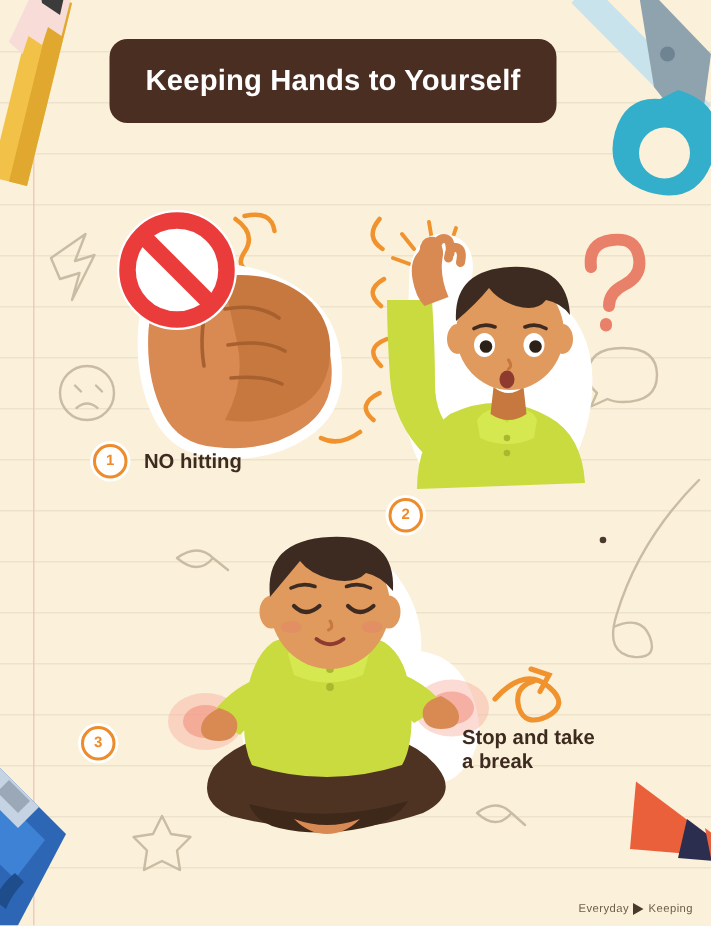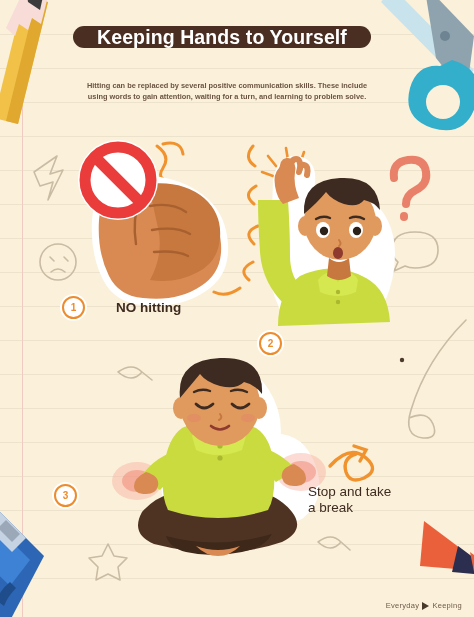--- a/index.html
+++ b/index.html
@@ -16,21 +16,21 @@
   .rule{
     position:absolute;left:0;width:474px;height:1px;
     background:#EDE3CC;
   }
   .margin-line{
     position:absolute;top:0;left:22px;width:1px;height:617px;
     background:#F0C9C0;
   }
   
   .title-pill{
-    position:absolute;left:73px;top:26px;width:298px;height:22px;
+    position:absolute;left:73px;top:26px;width:298px;height:56px;
     background:#4A2E22;border-radius:12px;
     display:flex;align-items:center;justify-content:center;
   }
   .title-pill span{
     color:#FFFFFF;font-size:19.5px;font-weight:bold;letter-spacing:.1px;
   }
   .subtitle{
     position:absolute;left:77px;top:80px;width:300px;
     text-align:center;color:#6B5443;font-size:7.4px;line-height:11.2px;
     font-weight:bold;
@@ -47,27 +47,26 @@
   .badge i{
     width:19px;height:19px;border-radius:50%;
     border:2px solid #EE8B2B;
     display:flex;align-items:center;justify-content:center;
     color:#EE8B2B;font-size:10px;font-style:normal;font-weight:bold;
     line-height:1;
   }
   .step-text{
     color:#3E2B20;font-size:13.5px;font-weight:bold;line-height:16px;
     white-space:pre-line;
-    margin-left:20px;
   }
   #step1{left:60px;top:294px;}
   #step2{left:257px;top:330px;}
   #step3{left:52px;top:482px;}
   #step3txt{position:absolute;left:308px;top:484px;color:#3E2B20;
-    font-size:13.5px;font-weight:normal;line-height:16px;white-space:pre-line;}
+    font-size:13.5px;font-weight:bold;line-height:16px;white-space:pre-line;}
   
   .logo{
     position:absolute;right:12px;bottom:7px;
     display:flex;align-items:center;gap:3px;
     color:#6E5B4A;font-size:7.5px;letter-spacing:.3px;
   }
   .logo .tri{
     width:0;height:0;border-left:7px solid #4A3A2C;
     border-top:4.5px solid transparent;border-bottom:4.5px solid transparent;
   }
@@ -150,21 +149,20 @@
     <g>
       <path d="M424 521 L492 572 L420 566 Z" fill="#E9603A"></path>
       <path d="M458 546 L498 576 L452 572 Z" fill="#2C2E4F"></path>
       <path d="M470 552 L500 574 L474 572 Z" fill="#E9603A"></path>
     </g>
   </svg>
 
   <div class="title-pill">
     <span>Keeping Hands to Yourself</span>
   </div>
-  <div class="subtitle">Hitting can be replaced by several positive communication skills. These include using words to gain attention, waiting for a turn, and learning to problem solve.</div>
 
   <svg class="art" viewBox="0 0 474 617">
 
     <g fill="none" stroke="#F0922E" stroke-width="3" stroke-linejoin="round" stroke-linecap="round">
       <path d="M157 146 q14 10 6 22 q-8 12 10 14 q-14 14 2 22 q-18 10 -2 20 q-16 12 2 20 q-16 12 0 22 q-16 8 -4 20
                q-14 4 -18 -8"></path>
       <path d="M163 144 q18 -4 20 10 M253 146 q-10 12 2 20 M256 186 q-14 8 -2 18 M258 226 q-16 6 -4 18
                M253 262 q-16 8 -4 18 M240 288 q-14 10 -26 4"></path>
     </g>
 

